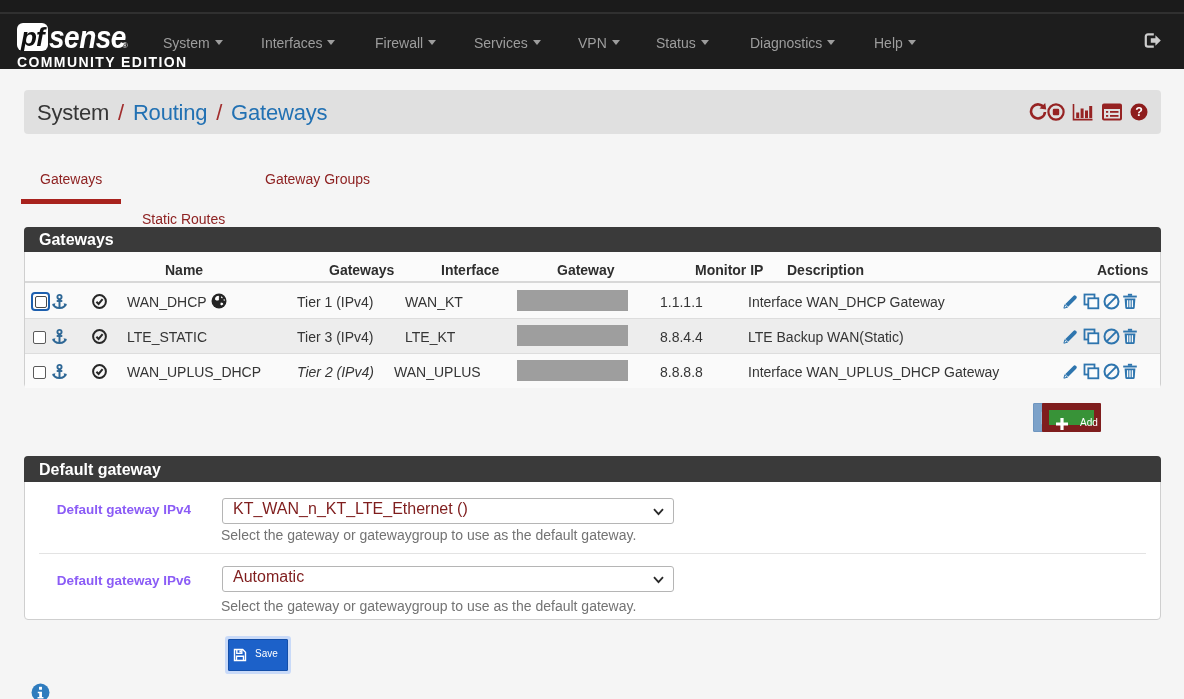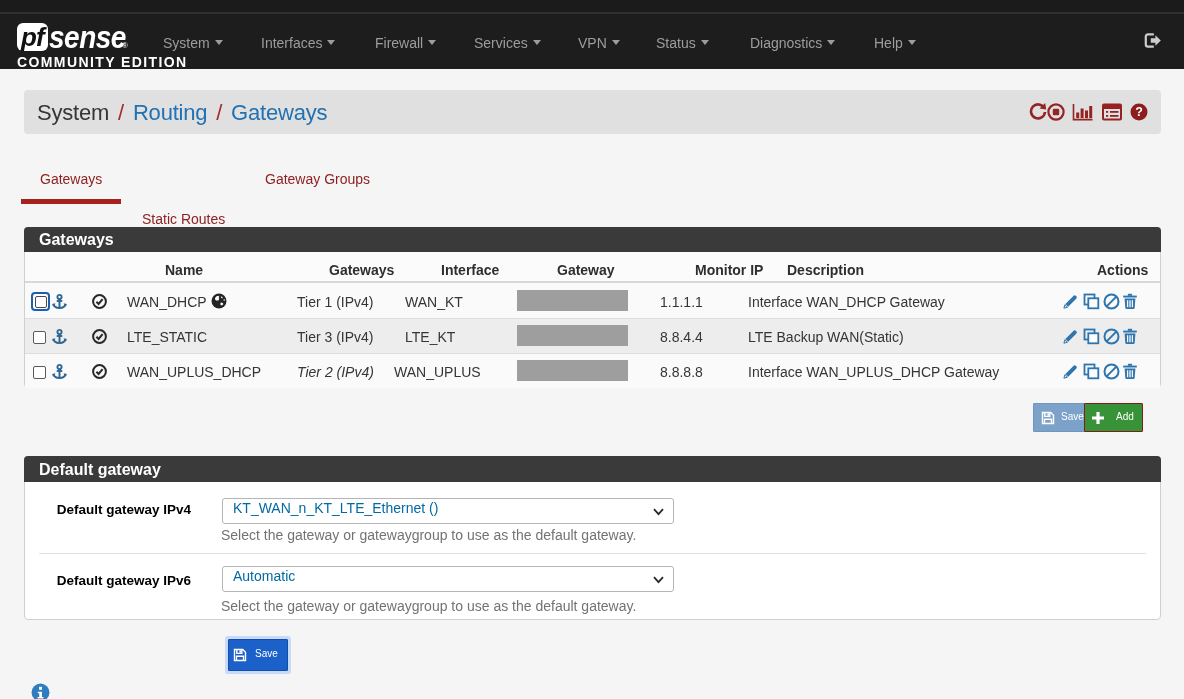--- a/index.html
+++ b/index.html
@@ -35,31 +35,31 @@
 #thead1 span { position:absolute; left:15px; top:4px; color:#fff; font-weight:bold; font-size:16px; }
 .colrow { position:absolute; top:252px; height:31px; left:25px; width:1135px; background:#fbfbfb; border-bottom:2px solid #d8d8d8; }
 .colhdr { position:absolute; top:262px; font-weight:bold; font-size:14px; color:#2e2e2e;margin-left:40px; }
 .trow { position:absolute; left:25px; width:1135px; height:35px; border-top:1px solid #dddddd; }
 .cell { position:absolute; font-size:14px; line-height:14px; color:#353535; white-space:nowrap; }
 .icon { position:absolute; }
 
 
 .btn { position:absolute; border-radius:1px; color:#fff; font-size:10px; }
 #btnsave1 { left:1033px; top:403px; width:60px; height:29px; background:#7da2c9; border:1px solid #6f96c0; }
-#btnadd { left:1084px; top:403px; width:59px; height:29px; background:#389338; border:1px solid #7f1d1d; }
+#btnadd { left:1042px; top:403px; width:59px; height:29px; background:#389338; border:7px solid #7f1d1d; }
 #btnsave2 { left:228px; top:639px; width:60px; height:32px; background:#1c61c9; border:1px solid #134ea8; box-shadow:0 0 0 3px rgba(120,170,255,0.35); }
 
 
 
 #dpanel { position:absolute; left:24px; top:456px; width:1137px; height:164px; background:#fff; border:1px solid #cfcfcf; border-radius:4px; }
 #dhead { position:absolute; left:24px; top:456px; width:1137px; height:26px; background:#3a3a3a; border-radius:4px 4px 0 0; }
 #dhead span { position:absolute; left:15px; top:5px; color:#fff; font-weight:bold; font-size:16px; }
-.flabel { position:absolute; width:167px; left:24px; text-align:right; font-weight:bold; font-size:13.5px; color:#000000; }
+.flabel { position:absolute; width:167px; left:24px; text-align:right; font-weight:bold; font-size:13.5px; color:#8b5cf6; }
 .fselect { position:absolute; left:221px; width:452px; height:26px; background:#fff; border:1px solid #b5b5b5; border-radius:3px; }
-.fselect span { position:absolute; left:10px; top:3px; font-size:14px; line-height:13px; color:#0369a1; }
+.fselect span { position:absolute; left:10px; top:3px; font-size:16px; line-height:13px; color:#7f1d1d; }
 .fhelp { position:absolute; left:221px; font-size:14px; color:#737373; }
 #fsep { position:absolute; left:39px; top:553px; width:1107px; height:1px; background:#e3e3e3; }
 </style>
 </head>
 <body>
 
 <div id="navbar"></div>
 <div id="navtop"></div>
 <div id="logobox"></div>
 <div id="logopf">pf</div>

